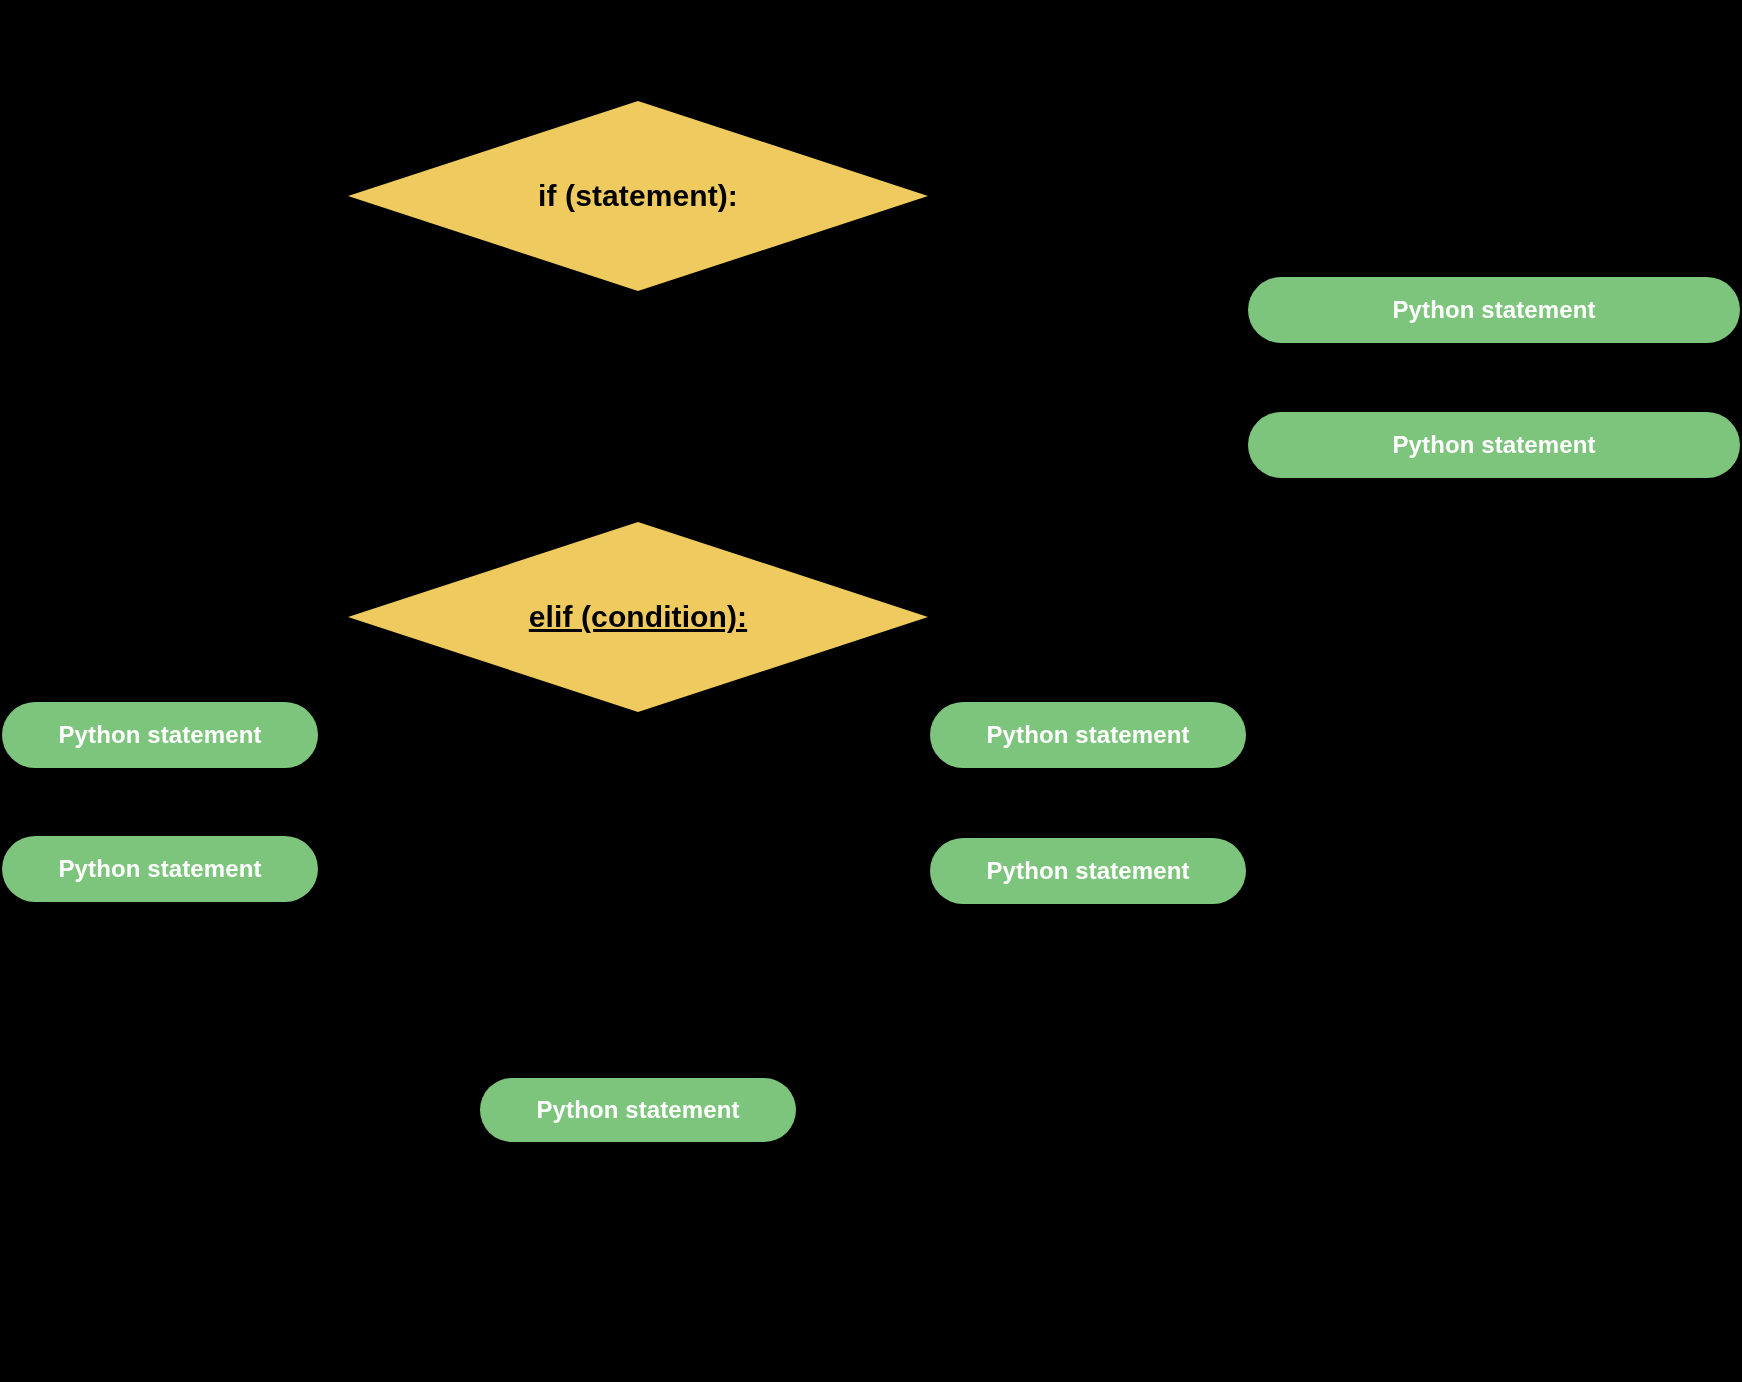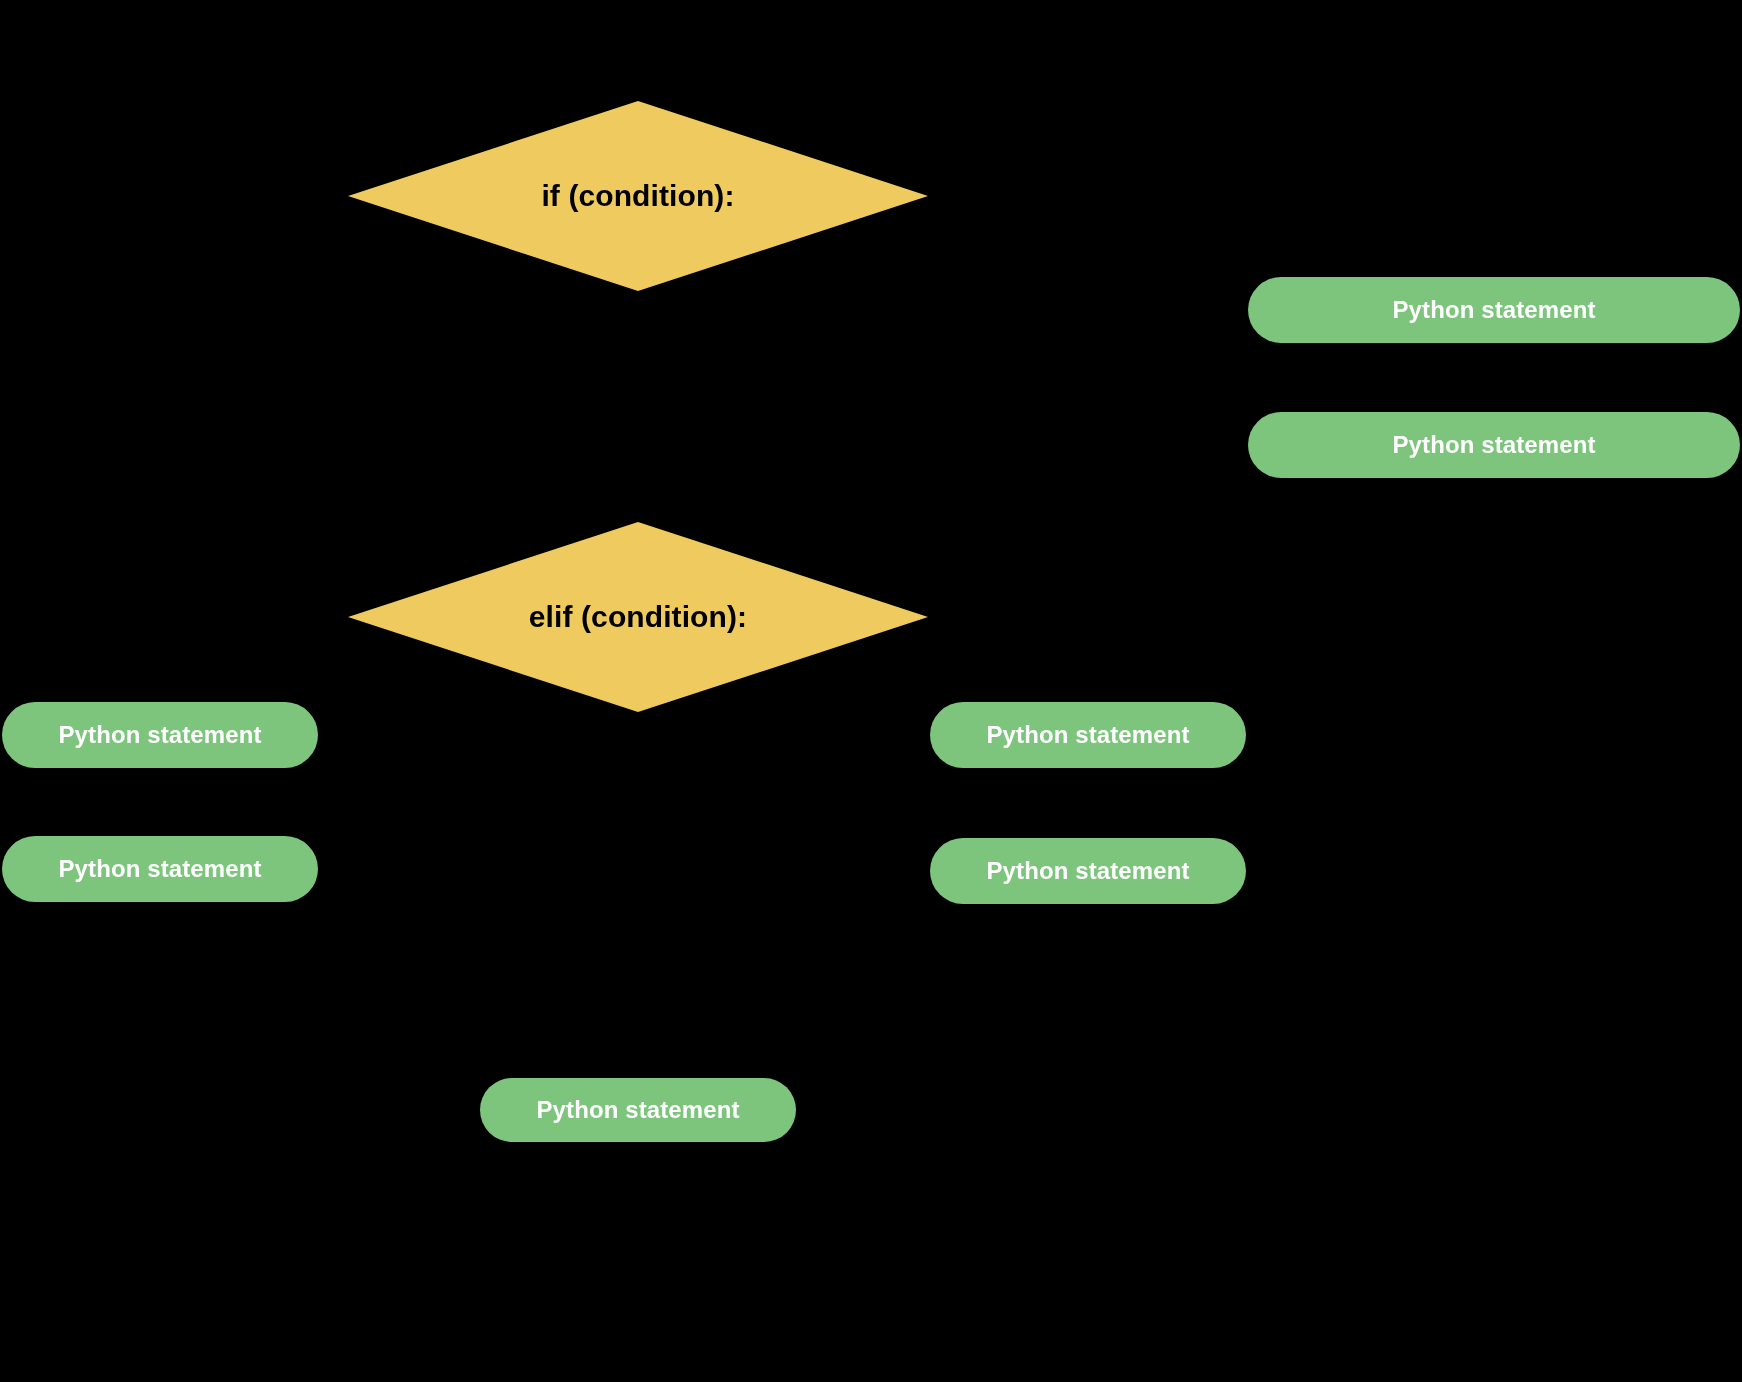--- a/index.html
+++ b/index.html
@@ -59,28 +59,28 @@
 </style>
 </head>
 <body>
 
 <div id="canvas" style="width: 1742px; height: 1382px; background: rgb(0, 0, 0);">
 
   <div class="diamond" id="decision-0" style="left: 348px; top: 101px; width: 580px; height: 190px;">
     <svg viewBox="0 0 100 100" preserveAspectRatio="none">
       <polygon points="50,0 100,50 50,100 0,50" fill="#EFCB5F"></polygon>
     </svg>
-    <span class="diamond-label" style="color: rgb(0, 0, 0);">if (condition):</span>
+    <span class="diamond-label" style="color: rgb(0, 0, 0);">if (statement):</span>
   </div>
 
   <div class="diamond" id="decision-1" style="left: 348px; top: 522px; width: 580px; height: 190px;">
     <svg viewBox="0 0 100 100" preserveAspectRatio="none">
       <polygon points="50,0 100,50 50,100 0,50" fill="#EFCB5F"></polygon>
     </svg>
-    <span class="diamond-label" style="color: rgb(0, 0, 0);">elif (condition):</span>
+    <span class="diamond-label" style="color: rgb(0, 0, 0); text-decoration: underline;">elif (condition):</span>
   </div>
 
   <div class="pill" id="stmt-0" style="left: 1248px; top: 277px; width: 492px; height: 66px; background: rgb(125, 197, 124);">
     <span class="pill-label" style="color: rgb(255, 255, 255);">Python statement</span>
   </div>
   <div class="pill" id="stmt-1" style="left: 1248px; top: 412px; width: 492px; height: 66px; background: rgb(125, 197, 124);">
     <span class="pill-label" style="color: rgb(255, 255, 255);">Python statement</span>
   </div>
   <div class="pill" id="stmt-2" style="left: 2px; top: 702px; width: 316px; height: 66px; background: rgb(125, 197, 124);">
     <span class="pill-label" style="color: rgb(255, 255, 255);">Python statement</span>

